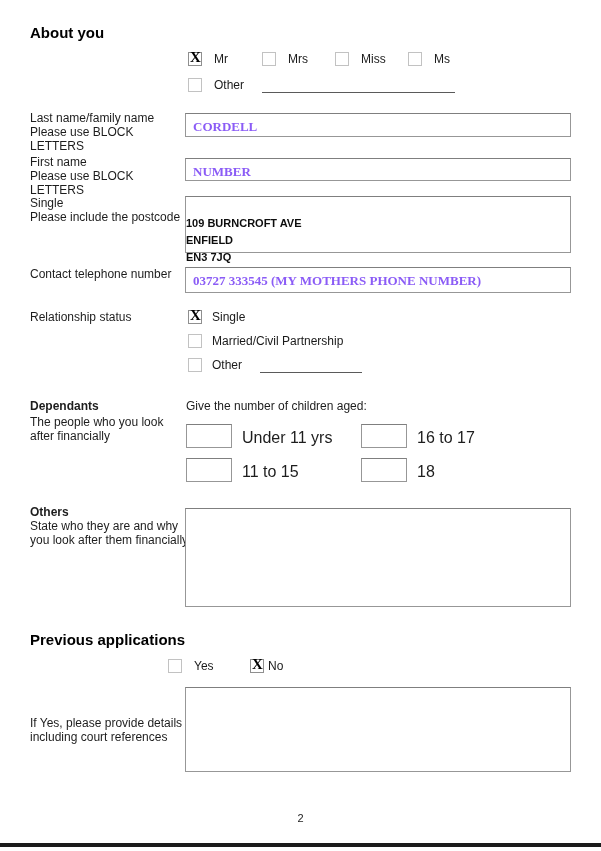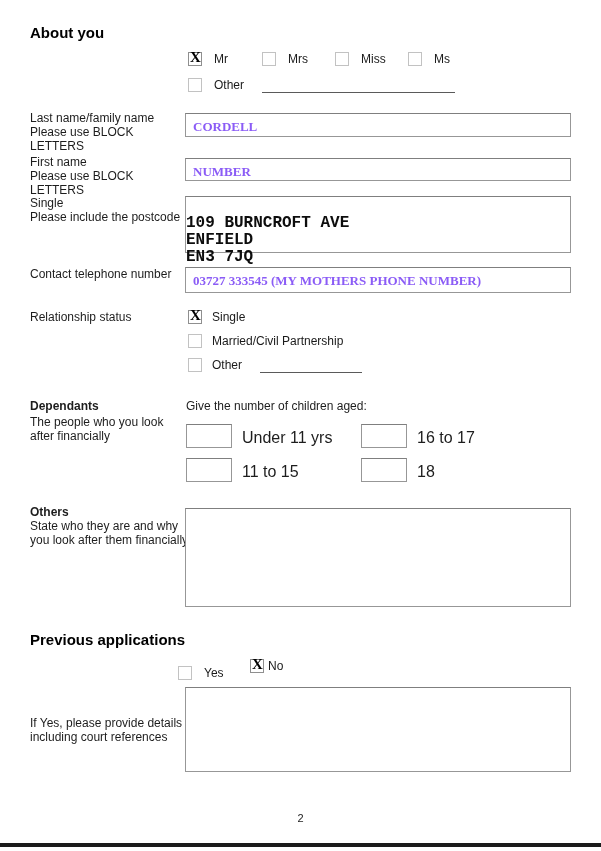--- a/index.html
+++ b/index.html
@@ -11,22 +11,22 @@
   .labelblock { position:absolute; font-size:12px; line-height:14px; color:#1d1d1d; }
   .labelblock .line { display:block; }
   .field-box {
     position:absolute; box-sizing:border-box; background:#fff;
     border:1px solid #979797; border-top-color:#7f7f7f;
   }
   .value {
     display:block; font-family:"Liberation Serif", serif; font-weight:bold;
     font-size:13px; color:#8b5cf6; padding:5px 7px 0 7px; line-height:16px;
   }
-  .addr-line { display:block; font-family:Liberation Mono, monospace; font-weight:bold;
-    font-size:16px; color:#0d0d0d; line-height:17px; }
+  .addr-line { display:block; font-family:Liberation Sans, sans-serif; font-weight:bold;
+    font-size:11px; color:#0d0d0d; line-height:17px; }
   .addr-wrap { padding:4px 7px 0 7px; }
   .cbrow { position:absolute; display:flex; align-items:center; gap:12px; font-size:12px; }
   .cb {
     width:14px; height:14px; box-sizing:border-box; border:1px solid #c2c2c2;
     background:#fff; display:inline-block; position:relative; flex:0 0 auto;
   }
   .cb.checked { border-color:#8f8f8f; }
   .cb .mark {
     position:absolute; top:-4px; left:1px; font-family:"Liberation Serif", serif;
     font-weight:bold; font-size:15px; color:#000;
@@ -168,21 +168,21 @@
   <div class="field-box" style="left:185px; top:508px; width:386px; height:99px;">
     <span class="bigbox-value"></span>
   </div>
 
   <h1 class="h1" style="left:30px; top:631px;">Previous applications</h1>
 
   <div class="labelblock" style="left:30px; top:716px; width:160px;">
     <span class="line">If Yes, please provide details including court references</span>
   </div>
 
-  <div class="cbrow" style="left:178px; top:659px; margin-top:7px;">
+  <div class="cbrow" style="left:168px; top:659px; ">
     <span class="cb">
         <span class="mark"></span>
       </span>
     <span>Yes</span>
   </div>
   <div class="cbrow" style="left:250px; top:659px; gap:4px;">
     <span class="cb checked">
         <span class="mark">X</span>
       </span>
     <span>No</span>

